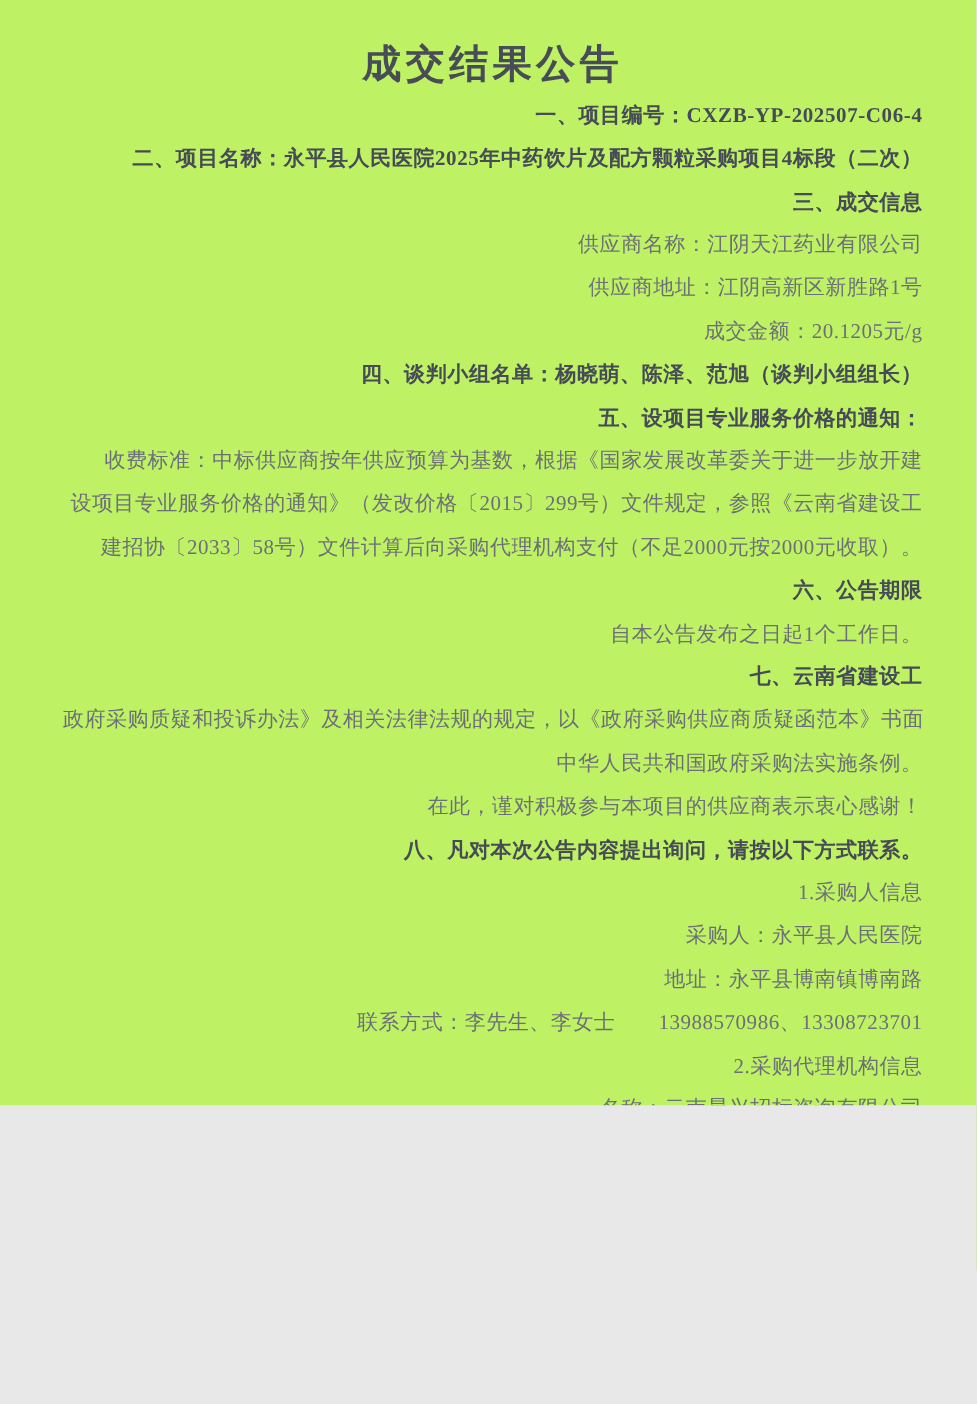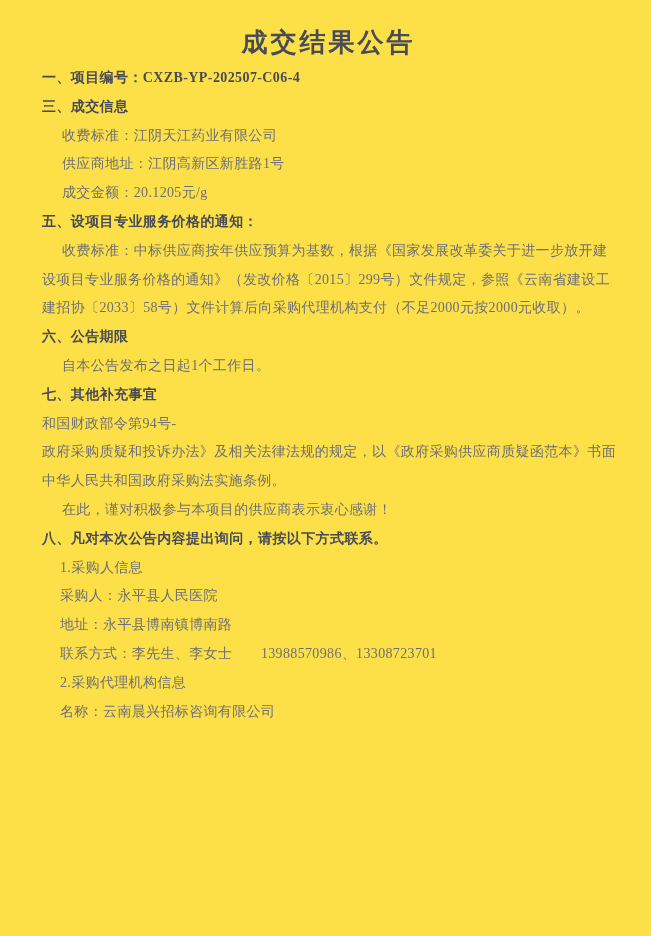--- a/index.html
+++ b/index.html
@@ -1,21 +1,21 @@
 <!DOCTYPE html>
 <html><head>
 <meta charset="utf-8">
 <style>
   html, body { margin: 0; padding: 0; background: #e8e8e8; }
   .page {
     position: relative;
     width: 651px;
-    height: 936px;
+    height: 737px;
     margin: 0 auto;
-    background: #fde047;
+    background: #bef264;
     box-sizing: border-box;
     padding: 24px 36px 0 42px;
     font-family: "Liberation Serif", "DejaVu Serif", serif;
     overflow: hidden;
   }
   .doc-title {
     height: 38px;
     line-height: 38px;
     text-align: center;
     font-size: 26px;
@@ -24,49 +24,51 @@
     color: #474c57;
     margin-bottom: 2px;
   }
   .line {
     height: 28.8px;
     line-height: 28.8px;
     font-size: 14px;
     letter-spacing: 0.35px;
     color: #6c6f78;
     white-space: nowrap;
+    text-align: right;
   }
   .t-heading {
     font-weight: bold;
     color: #464b57;
     letter-spacing: 0.4px;
   }
   .ind1 { padding-left: 20px; }
   .ind2 { padding-left: 18px; }
 </style>
 </head>
 <body>
 
 <div class="page">
 
   <div class="doc-title">成交结果公告</div>
 
   <div class="line t-heading">一、项目编号：CXZB-YP-202507-C06-4</div>
+  <div class="line t-heading">二、项目名称：永平县人民医院2025年中药饮片及配方颗粒采购项目4标段（二次）</div>
   <div class="line t-heading">三、成交信息</div>
-  <div class="line ind1">收费标准：江阴天江药业有限公司</div>
+  <div class="line ind1">供应商名称：江阴天江药业有限公司</div>
   <div class="line ind1">供应商地址：江阴高新区新胜路1号</div>
   <div class="line ind1">成交金额：20.1205元/g</div>
+  <div class="line t-heading">四、谈判小组名单：杨晓萌、陈泽、范旭（谈判小组组长）</div>
   <div class="line t-heading">五、设项目专业服务价格的通知：</div>
   <div class="line ind1">收费标准：中标供应商按年供应预算为基数，根据《国家发展改革委关于进一步放开建</div>
   <div class="line">设项目专业服务价格的通知》（发改价格〔2015〕299号）文件规定，参照《云南省建设工</div>
   <div class="line">建招协〔2033〕58号）文件计算后向采购代理机构支付（不足2000元按2000元收取）。</div>
   <div class="line t-heading">六、公告期限</div>
   <div class="line ind1">自本公告发布之日起1个工作日。</div>
-  <div class="line t-heading">七、其他补充事宜</div>
-  <div class="line">和国财政部令第94号-</div>
+  <div class="line t-heading">七、云南省建设工</div>
   <div class="line">政府采购质疑和投诉办法》及相关法律法规的规定，以《政府采购供应商质疑函范本》书面</div>
   <div class="line">中华人民共和国政府采购法实施条例。</div>
   <div class="line ind1">在此，谨对积极参与本项目的供应商表示衷心感谢！</div>
   <div class="line t-heading">八、凡对本次公告内容提出询问，请按以下方式联系。</div>
   <div class="line ind2">1.采购人信息</div>
   <div class="line ind2">采购人：永平县人民医院</div>
   <div class="line ind2">地址：永平县博南镇博南路</div>
   <div class="line ind2">联系方式：李先生、李女士　　13988570986、13308723701</div>
   <div class="line ind2">2.采购代理机构信息</div>
   <div class="line ind2">名称：云南晨兴招标咨询有限公司</div>

